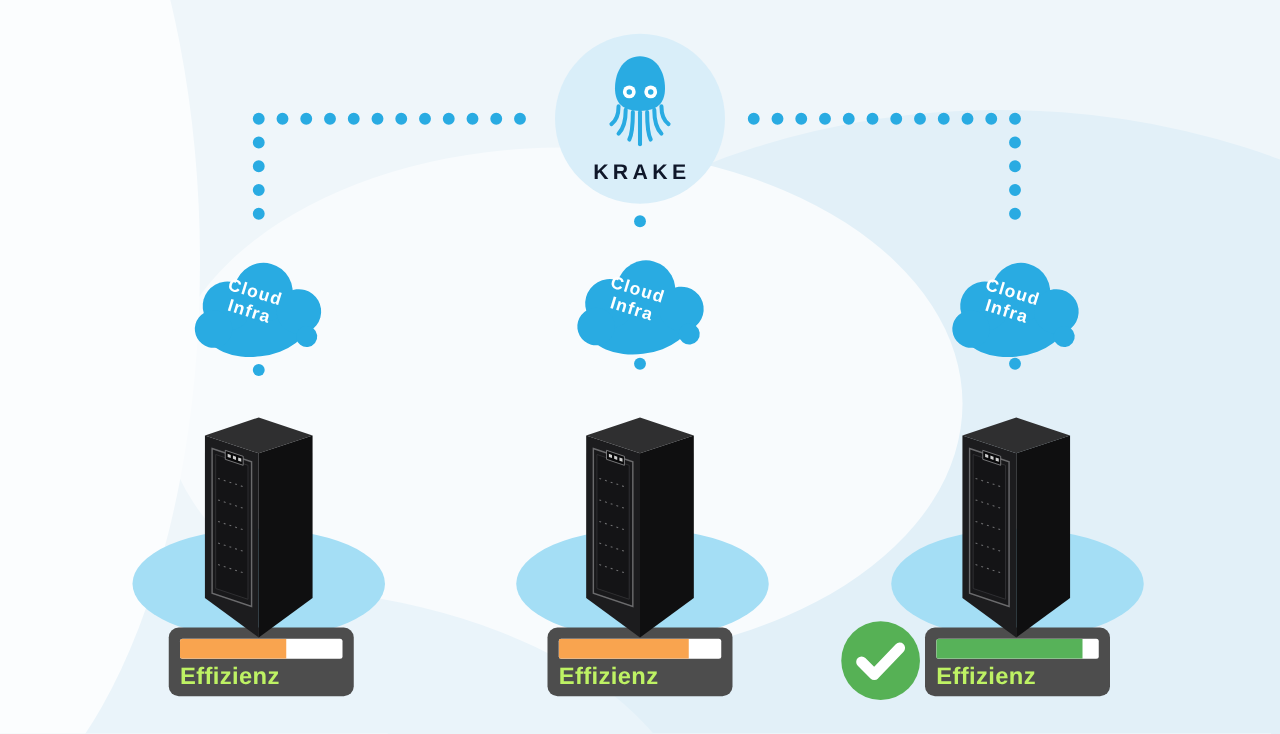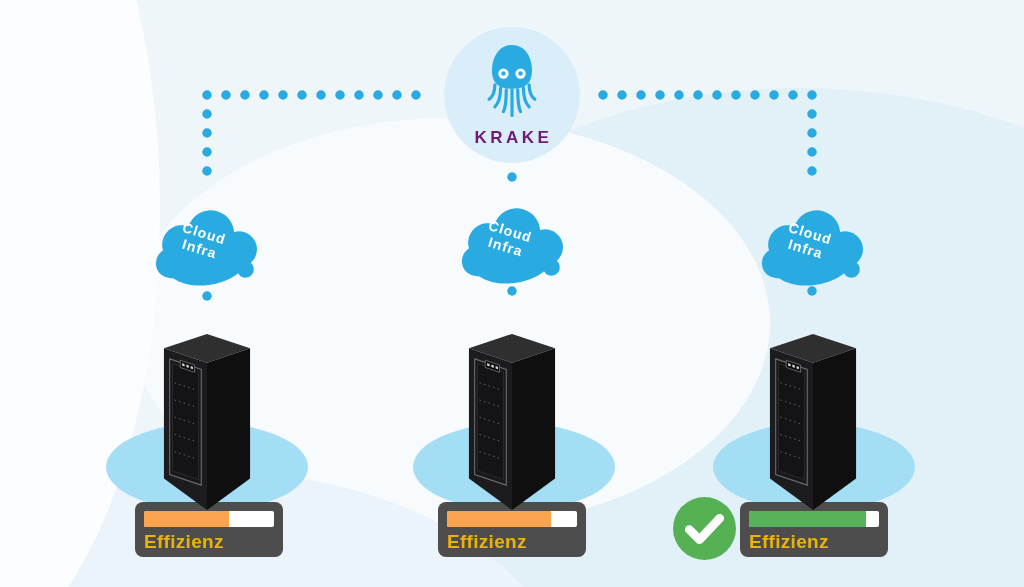--- a/index.html
+++ b/index.html
@@ -13,21 +13,21 @@
   .bg-white-left{left:-270px;top:-250px;width:430px;height:920px;background:#FBFDFE;}
   .bg-white-center{left:130px;top:118px;width:640px;height:410px;background:#F8FBFD;}
 
   
   .connectors{position:absolute;left:0;top:0;z-index:2;}
 
   
   .krake-badge{position:absolute;left:444px;top:27px;width:136px;height:136px;border-radius:50%;
     background:#D9EEF9;z-index:3;display:flex;flex-direction:column;align-items:center;justify-content:center;}
   .krake-badge svg{width:62px;height:80px;color:#29ABE2;margin-top:2px;}
-  .krake-label{color:#701a75;font-weight:bold;font-size:17px;letter-spacing:3.5px;margin-top:4px;padding-left:3px;}
+  .krake-label{color:#0f172a;font-weight:bold;font-size:17px;letter-spacing:3.5px;margin-top:4px;padding-left:3px;}
 
   
   .cloud{position:absolute;width:122px;height:92px;z-index:3;}
   .cloud svg{position:absolute;left:0;top:0;width:122px;height:92px;color:#29ABE2;transform:rotate(-7deg);}
   .cloud .cloud-text{position:absolute;left:14px;top:22px;width:86px;text-align:center;color:#fff;
     font-weight:bold;font-size:14px;line-height:1.15;letter-spacing:1px;transform:rotate(17deg);}
   .cloud1{left:145px;top:203px;}
   .cloud2{left:451px;top:201px;}
   .cloud3{left:751px;top:203px;}
 
@@ -38,21 +38,21 @@
   
   .rack{position:absolute;width:92px;height:178px;z-index:5;top:333px;}
   .rack1{left:161px;} .rack2{left:466px;} .rack3{left:767px;}
 
   
   .panel{position:absolute;top:502px;width:148px;height:55px;background:#4D4D4D;border-radius:8px;z-index:4;
     box-sizing:border-box;padding:9px 9px 0 9px;}
   .panel1{left:135px;} .panel2{left:438px;} .panel3{left:740px;}
   .bar-track{width:130px;height:16px;background:#FFFFFF;border-radius:2px;overflow:hidden;}
   .bar-fill{height:100%;}
-  .panel-label{color:#eab308;font-weight:bold;font-size:19px;margin-top:4px;letter-spacing:0.3px;}
+  .panel-label{color:#bef264;font-weight:bold;font-size:19px;margin-top:4px;letter-spacing:0.3px;}
 
   
   .check{position:absolute;left:672px;top:496px;width:65px;height:65px;z-index:6;}
 </style>
 </head>
 <body>
 
 <div class="stage">
 
   <div class="bg-blob bg-shade"></div>

